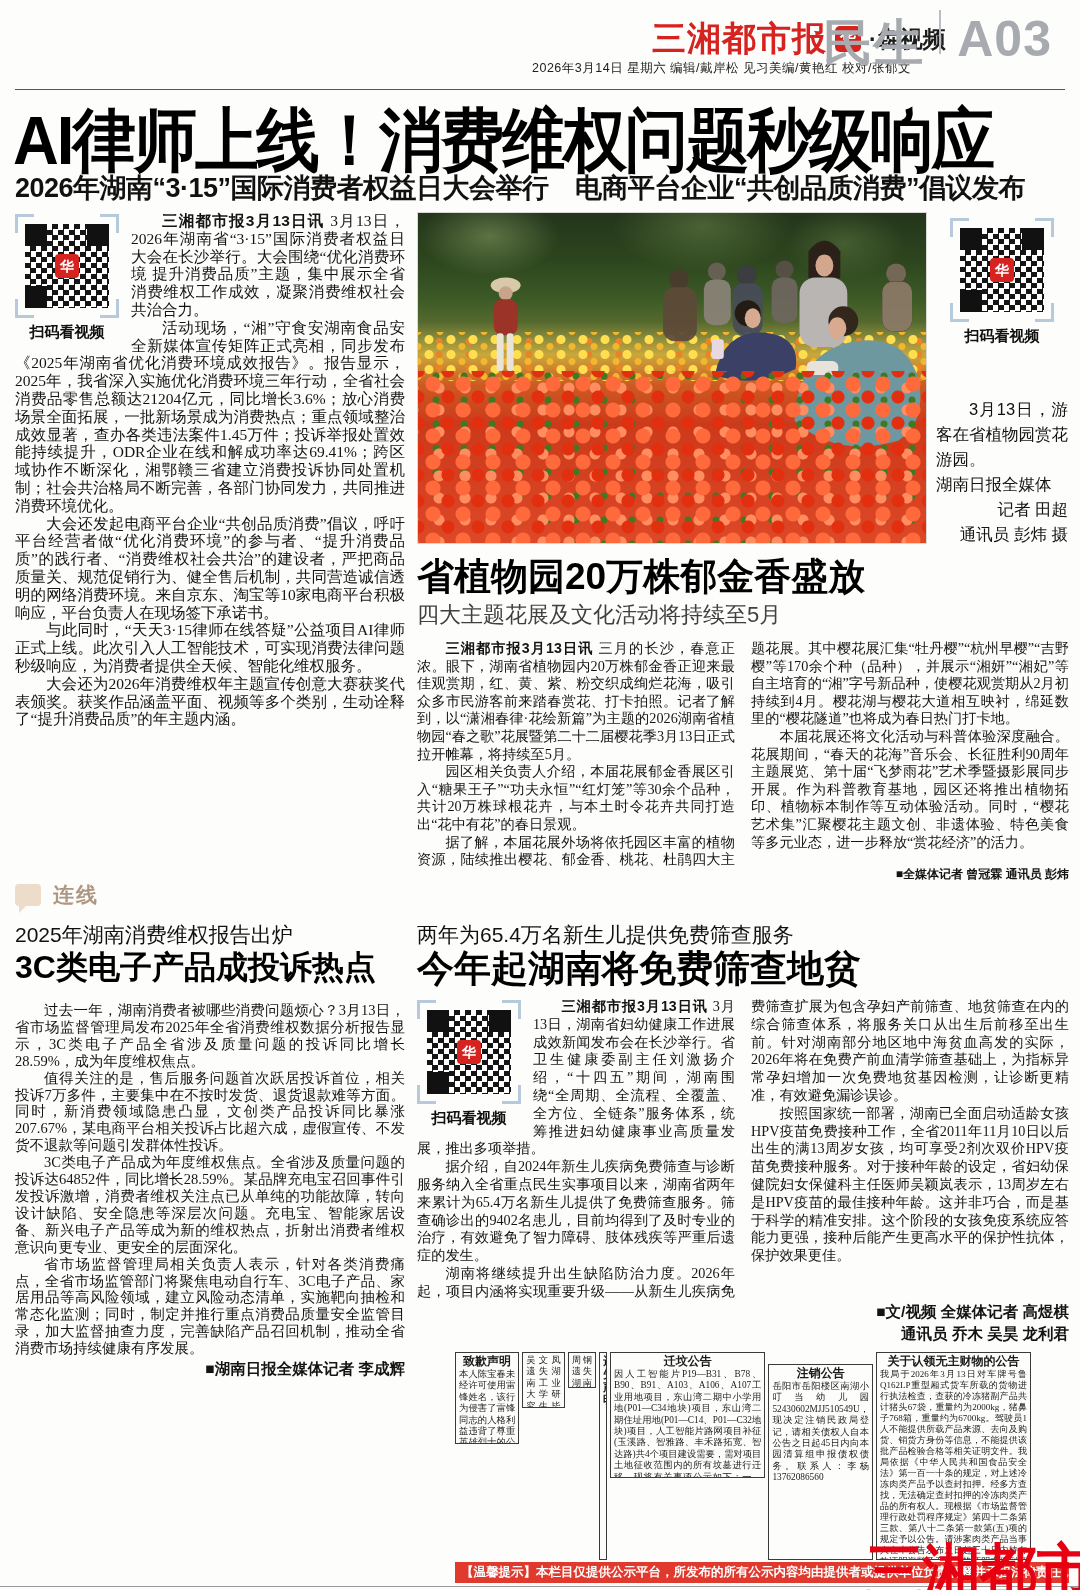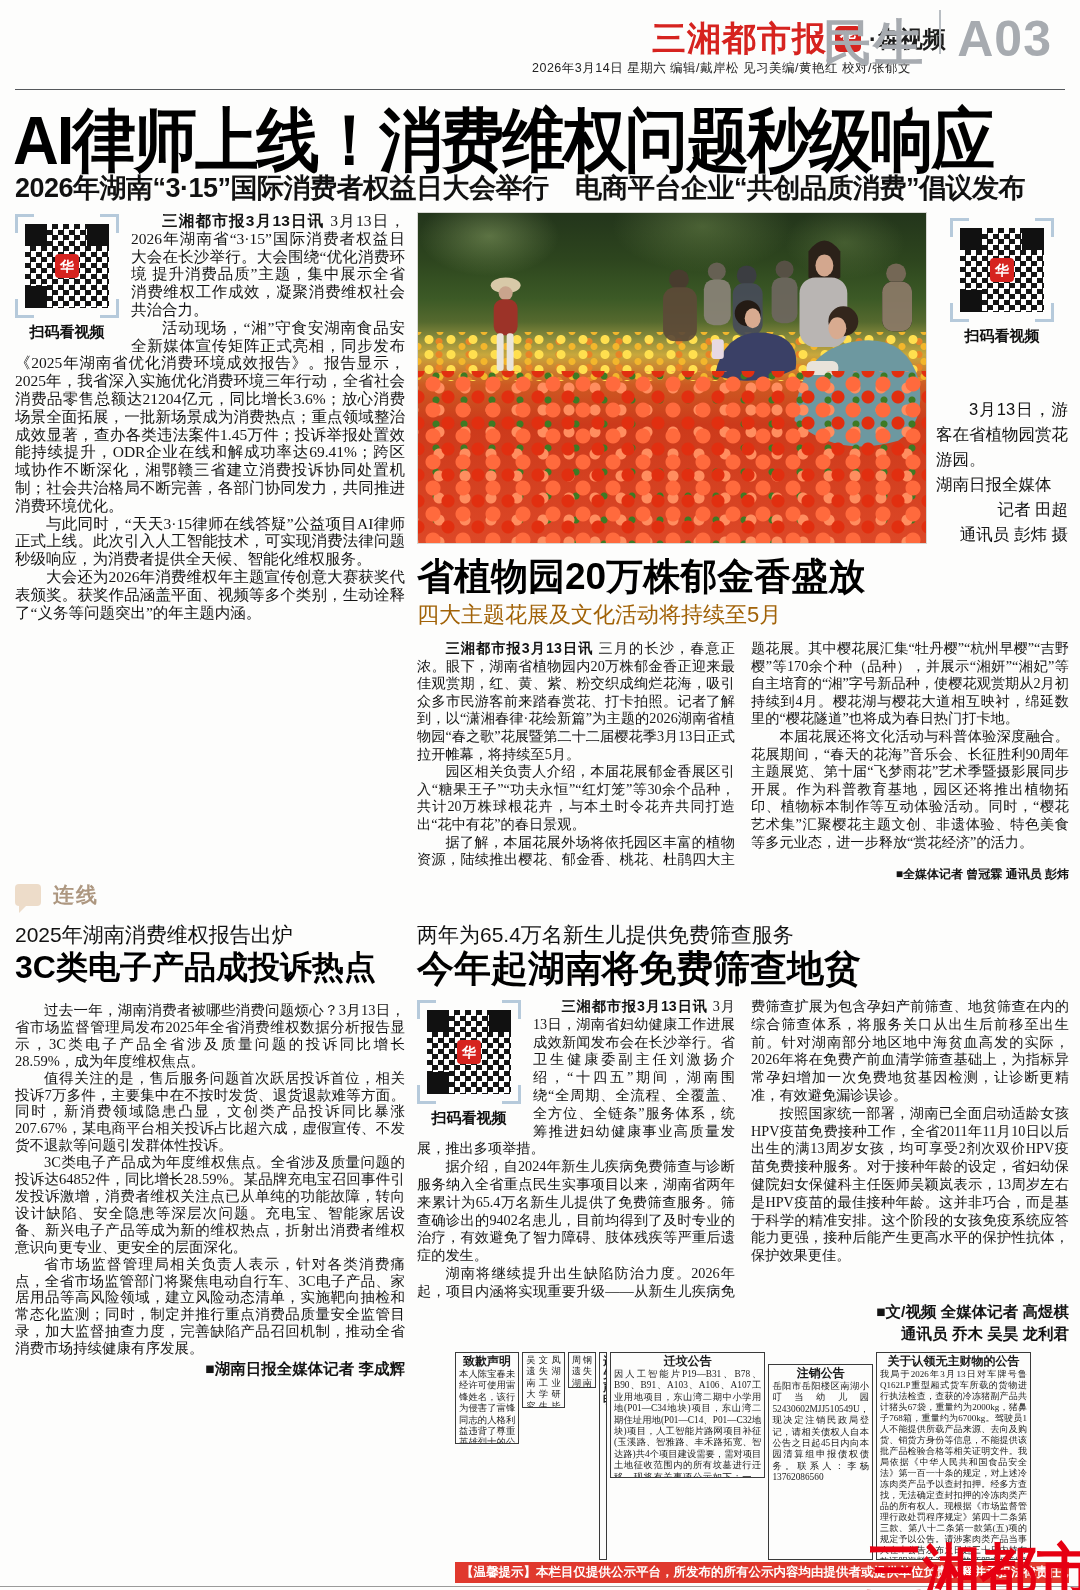--- a/index.html
+++ b/index.html
@@ -87,21 +87,21 @@
 
   
   .photo-rail{left:936px;top:218px;width:132px;}
   .photo-rail .qrblock{margin:0 auto;}
   .caption{margin-top:52px;font:500 16.5px/25px "Liberation Sans","DejaVu Sans",sans-serif;
     color:#111;text-align:justify;text-indent:2em;}
   .caption-credit{font:500 16.5px/25px "Liberation Sans","DejaVu Sans",sans-serif;text-align:right;}
 
   
   .tulip-title{left:417px;top:552px;font-size:37px;font-weight:900;color:#000;letter-spacing:0;}
-  .tulip-sub{left:417px;top:600px;font-size:22px;font-weight:400;color:#a16207;}
+  .tulip-sub{left:417px;top:600px;font-size:22px;font-weight:400;color:#404040;}
   .tulip-body{left:417px;top:640px;width:652px;height:250px;column-count:2;column-gap:16px;
     font-size:14.2px;line-height:17.6px;overflow:hidden;}
   .tulip-byline{left:619px;top:866px;width:450px;font-size:12px;}
 
   
   .kicker{left:15px;top:884px;display:flex;align-items:center;gap:12px;}
   .kicker-bubble{position:relative;width:26px;height:22px;background:#eddcc9;border-radius:4px;}
   .kicker-bubble::after{content:"";position:absolute;left:4px;bottom:-7px;border:5px solid transparent;
     border-top-color:#eddcc9;border-left-color:#eddcc9;}
   .kicker-label{font:600 21px/22px "Liberation Sans","DejaVu Sans",sans-serif;color:#ad9780;letter-spacing:2px;}
@@ -166,22 +166,23 @@
       <i class="bl"></i>
         <i class="br"></i>
       <span class="qr">
           <span class="qr-badge">华</span>
         </span>
     </div>
     <div class="qr-label">扫码看视频</div>
   </div>
   <p><b class="lead-bold">三湘都市报3月13日讯 </b><span>3月13日，2026年湖南省“3·15”国际消费者权益日大会在长沙举行。大会围绕“优化消费环境 提升消费品质”主题，集中展示全省消费维权工作成效，凝聚消费维权社会共治合力。</span></p>
   <p>活动现场，“湘”守食安湖南食品安全新媒体宣传矩阵正式亮相，同步发布《2025年湖南省优化消费环境成效报告》。报告显示，2025年，我省深入实施优化消费环境三年行动，全省社会消费品零售总额达21204亿元，同比增长3.6%；放心消费场景全面拓展，一批新场景成为消费热点；重点领域整治成效显著，查办各类违法案件1.45万件；投诉举报处置效能持续提升，ODR企业在线和解成功率达69.41%；跨区域协作不断深化，湘鄂赣三省建立消费投诉协同处置机制；社会共治格局不断完善，各部门协同发力，共同推进消费环境优化。</p>
+  <p>大会还发起电商平台企业“共创品质消费”倡议，呼吁平台经营者做“优化消费环境”的参与者、“提升消费品质”的践行者、“消费维权社会共治”的建设者，严把商品质量关、规范促销行为、健全售后机制，共同营造诚信透明的网络消费环境。来自京东、淘宝等10家电商平台积极响应，平台负责人在现场签下承诺书。</p>
   <p>与此同时，“天天3·15律师在线答疑”公益项目AI律师正式上线。此次引入人工智能技术，可实现消费法律问题秒级响应，为消费者提供全天候、智能化维权服务。</p>
-  <p>大会还为2026年消费维权年主题宣传创意大赛获奖代表颁奖。获奖作品涵盖平面、视频等多个类别，生动诠释了“义务等问题突出”的年主题内涵。</p>
+  <p>大会还为2026年消费维权年主题宣传创意大赛获奖代表颁奖。获奖作品涵盖平面、视频等多个类别，生动诠释了“提升消费品质”的年主题内涵。</p>
 </article>
 
 <div class="abs photo">
   <svg class="people" width="508" height="330" viewBox="0 0 510 330">
     <g opacity="0.92">
       <circle cx="262" cy="66" r="10" fill="#4a3b30"></circle>
         <rect x="246" y="74" width="34" height="54" rx="12" fill="#5d4a38"></rect>
       <circle cx="300" cy="58" r="9" fill="#6b6258"></circle>
         <rect x="287" y="66" width="27" height="46" rx="10" fill="#8a8378"></rect>
       <circle cx="330" cy="62" r="10" fill="#3c3c44"></circle>

